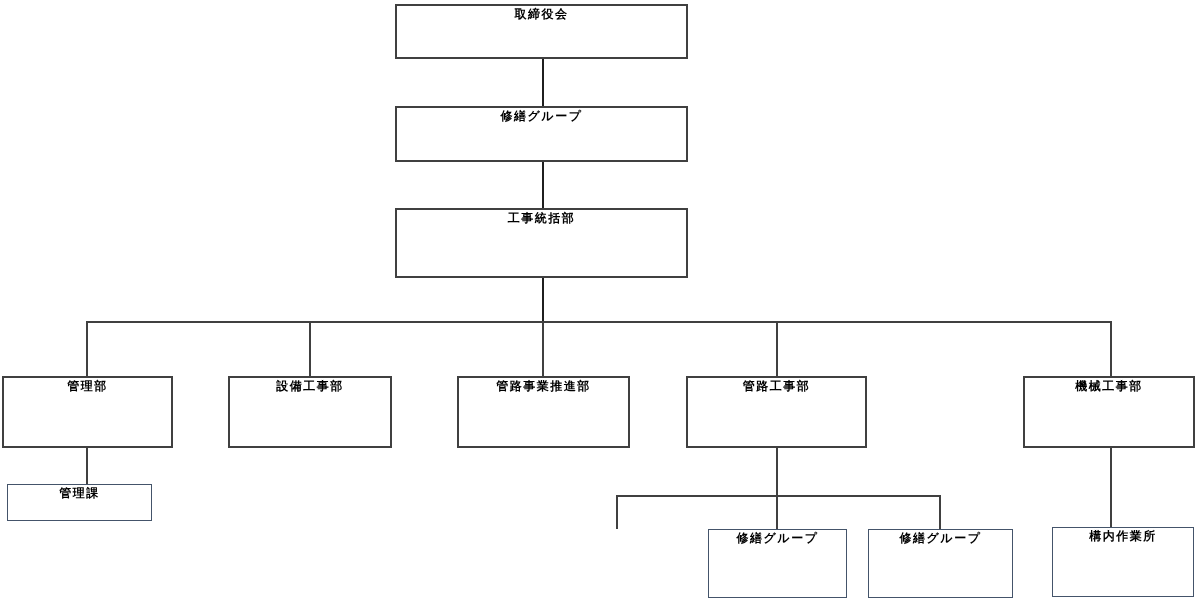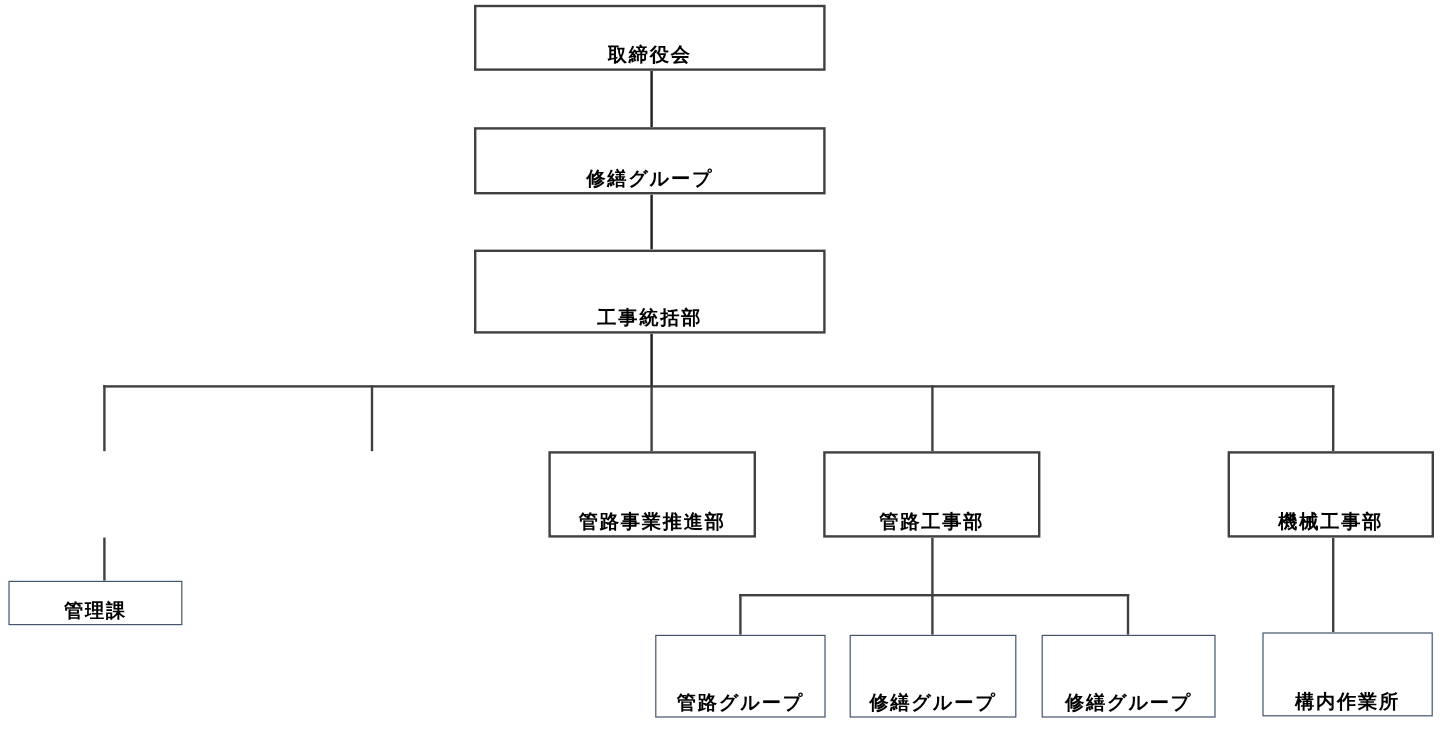--- a/index.html
+++ b/index.html
@@ -16,22 +16,22 @@
     width:1200px;height:615px;
     background:var(--background);
     font-family:"DejaVu Sans","Liberation Sans",sans-serif;
     overflow:hidden;
   }
   .node{
     position:absolute;
     box-sizing:border-box;
     background:#ffffff;
     border:2px solid var(--box_border);
-    display:flex;align-items:flex-end;justify-content:center;
-    font-size:16px;font-weight:bold;color:var(--text);
+    display:flex;align-items:flex-start;justify-content:center;
+    font-size:12px;font-weight:bold;color:var(--text);
     letter-spacing:1.5px;
     white-space:nowrap;
     z-index:2;
   }
   .node.sub{
     border:1.5px solid var(--sub_box_border);
   }
   .line{
     position:absolute;
     background:var(--connector);
@@ -68,35 +68,38 @@
   <div class="node" style="left:395px;top:4px;width:293px;height:55px">
     <span>取締役会</span>
   </div>
   <div class="node" style="left:395px;top:106px;width:293px;height:56px">
     <span>修繕グループ</span>
   </div>
   <div class="node" style="left:395px;top:208px;width:293px;height:70px">
     <span>工事統括部</span>
   </div>
 
+  <div class="node" style="left:2px;top:376px;width:171px;height:72px">
+    <span>管理部</span>
+  </div>
+  <div class="node" style="left:228px;top:376px;width:164px;height:72px">
+    <span>設備工事部</span>
+  </div>
   <div class="node" style="left:686px;top:376px;width:181px;height:72px">
     <span>管路工事部</span>
   </div>
   <div class="node" style="left:457px;top:376px;width:173px;height:72px">
     <span>管路事業推進部</span>
   </div>
   <div class="node" style="left:1023px;top:376px;width:172px;height:72px">
     <span>機械工事部</span>
   </div>
 
   <div class="node sub" style="left:7px;top:484px;width:145px;height:37px">
     <span>管理課</span>
-  </div>
-  <div class="node sub" style="left:546px;top:529px;width:142px;height:69px">
-    <span>管路グループ</span>
   </div>
   <div class="node sub" style="left:708px;top:529px;width:139px;height:69px">
     <span>修繕グループ</span>
   </div>
   <div class="node sub" style="left:1052px;top:527px;width:142px;height:70px">
     <span>構内作業所</span>
   </div>
   <div class="node sub" style="left:868px;top:529px;width:145px;height:69px">
     <span>修繕グループ</span>
   </div>

